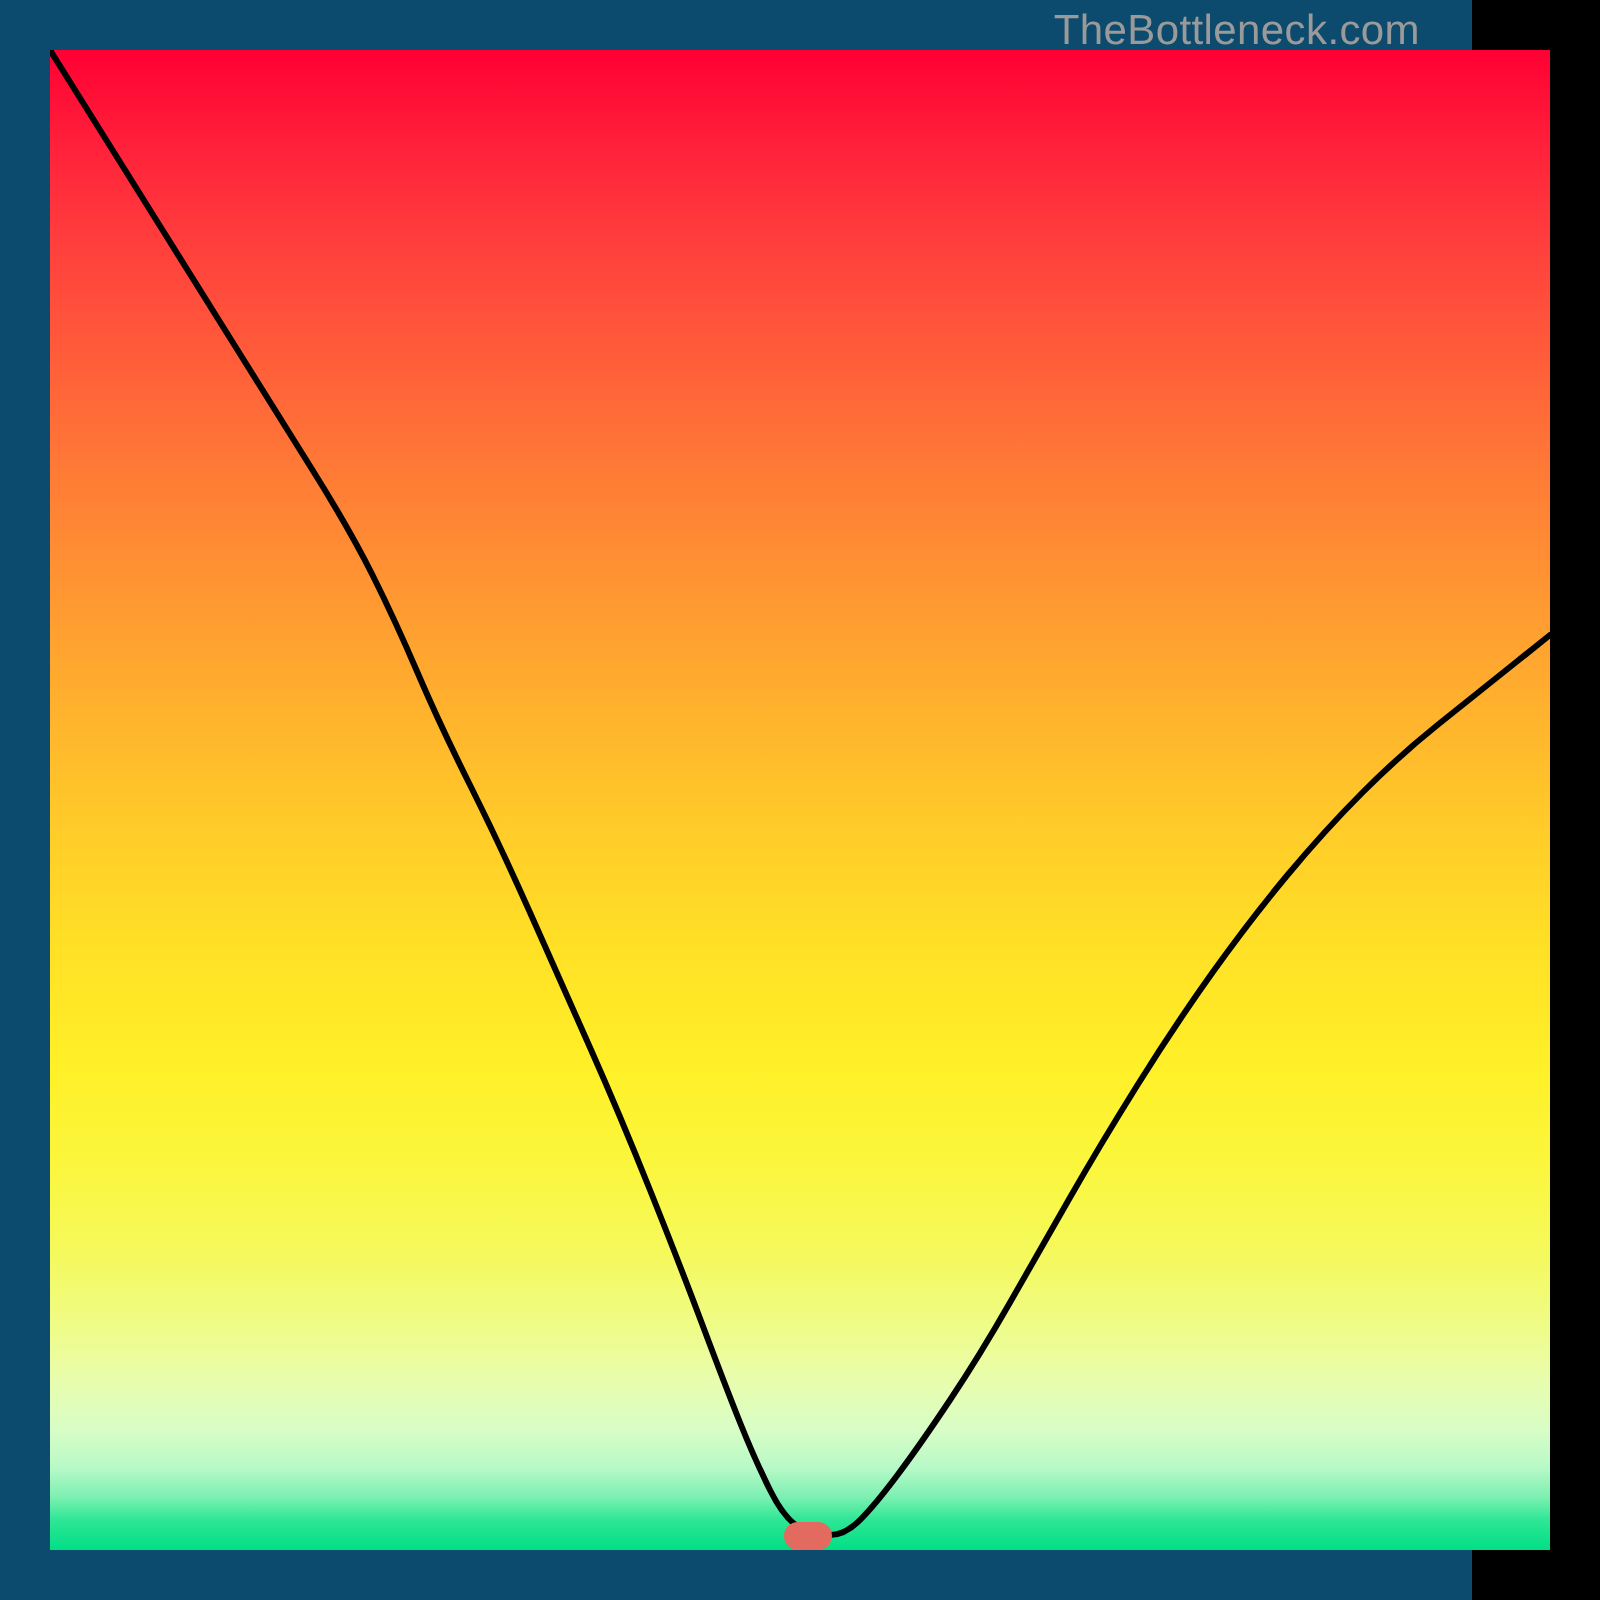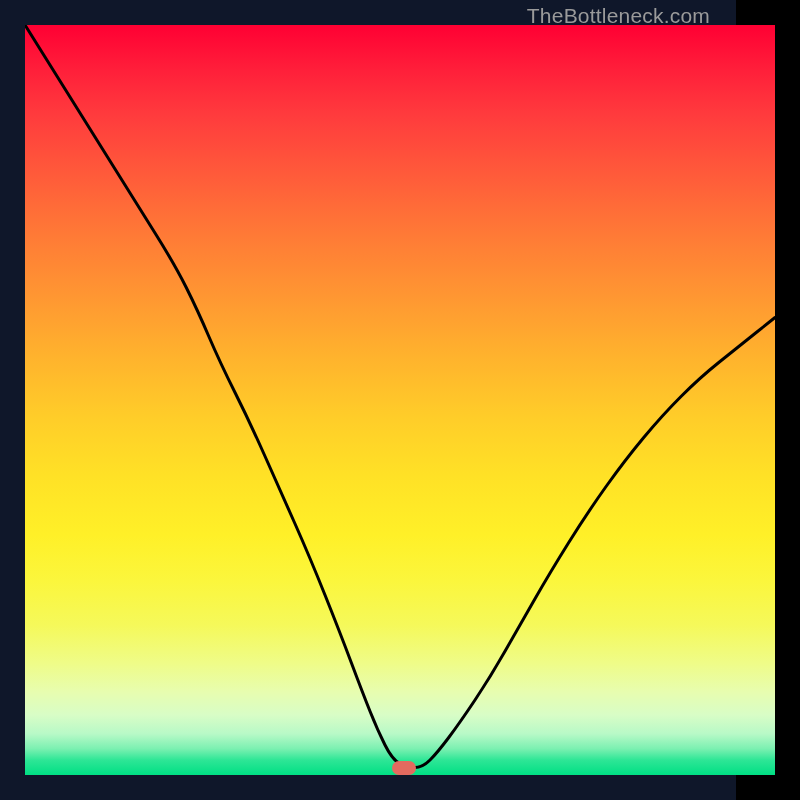--- a/index.html
+++ b/index.html
@@ -8,21 +8,21 @@
     width: 800px;
     height: 800px;
     background: #000;
     overflow: hidden;
     font-family: Arial, Helvetica, sans-serif;
   }
   .stage {
     position: relative;
     width: 736px;
     height: 800px;
-    background: #0f172a;
+    background: #0c4a6e;
   }
   .plot {
     position: absolute;
     left: 25px;
     top: 25px;
     width: 750px;
     height: 750px;
     background: linear-gradient(to bottom,
       #ff0033 0%,
       #ff1f3a 6%,

